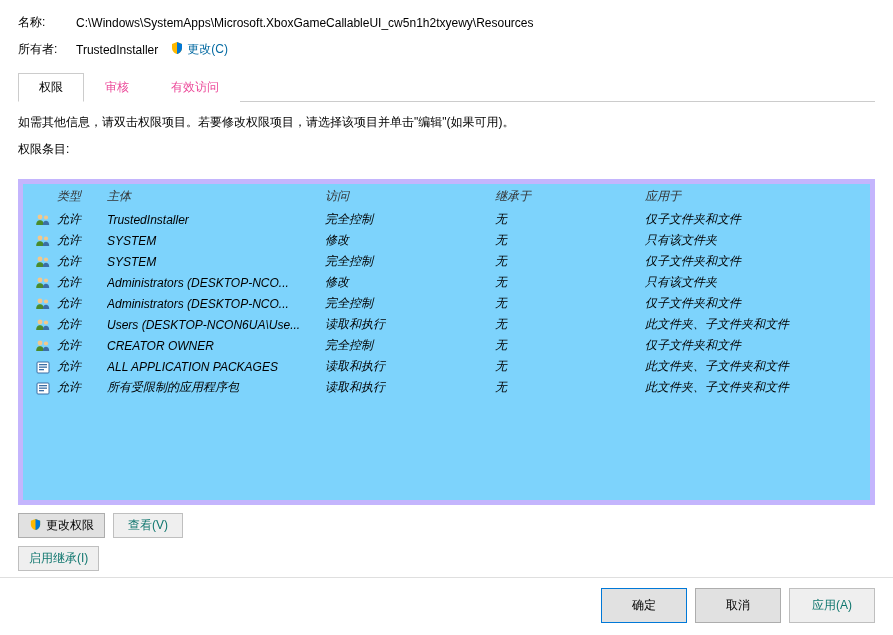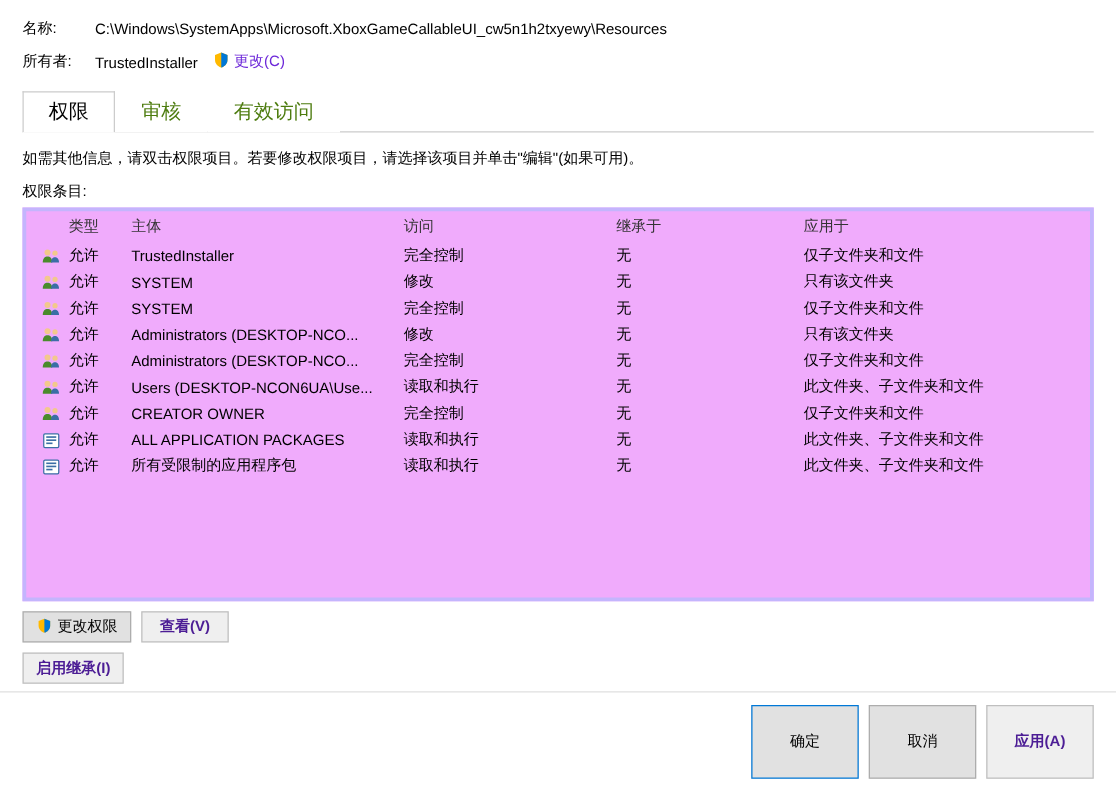--- a/index.html
+++ b/index.html
@@ -23,21 +23,21 @@
 .header-row {
   display: flex;
   align-items: center;
   margin-bottom: 10px;
   font-size: 12px;
 }
 .header-label {
   width: 58px;
 }
 .link {
-  color: #6d28d9;
+  color: #0369a1;
   cursor: pointer;
   margin-left: 12px;
   display: inline-flex;
   align-items: center;
   gap: 3px;
 }
 .shield {
   display: inline-block;
 }
 .tabs {
@@ -46,43 +46,44 @@
   margin-top: 4px;
 }
 .tab {
   padding: 5px 20px;
   border: 1px solid transparent;
   border-bottom: none;
   background: #fff;
   cursor: pointer;
   position: relative;
   top: 1px;
-  font-size: 16px;
+  font-size: 12px;
 }
 .tab.active {
   border-color: #ccc;
   border-bottom: 1px solid #fff;
   background: #fff;
 }
 .tab:not(.active) {
-  color: #4d7c0f;
+  color: #ec4899;
 }
 .info-text {
   margin: 12px 0 10px 0;
   font-size: 12px;
 }
 .section-label {
-  margin-bottom: 4px;
+  margin-bottom: 21px;
   font-size: 12px;
 }
 .list-box {
-  border: 3px solid #c4b5fd;
+  border: 5px solid #c4b5fd;
   flex: 1;
   overflow: auto;
-  background: #f0abfc;
+  background: #7dd3fc;
+  font-style: italic;
 }
 .list-header {
   display: flex;
   padding: 4px 6px 4px 34px;
   font-size: 12px;
   color: #333;
 }
 .list-row {
   display: flex;
   align-items: center;
@@ -113,38 +114,37 @@
   background: #e1e1e1;
   font-size: 12px;
   font-family: inherit;
   cursor: pointer;
   display: inline-flex;
   align-items: center;
   gap: 4px;
   justify-content: center;
 }
 .btn:disabled {
-  color: #4c1d95;
+  color: #0f766e;
   cursor: default;
   background: #efefef;
   border-color: #bfbfbf;
-  font-weight: bold;
 }
 .bottom-bar {
   border-top: 1px solid #dfdfdf;
   padding: 10px 0 12px 0;
   display: flex;
   justify-content: flex-end;
   gap: 8px;
   margin: 0 -18px;
   padding-right: 18px;
 }
 .bottom-bar .btn {
   min-width: 86px;
-  padding: 20px 10px;
+  padding: 8px 10px;
 }
 .btn.default {
   border-color: #0078d7;
 }
 </style>
 </head>
 <body>
 
 <div class="dialog">
 

